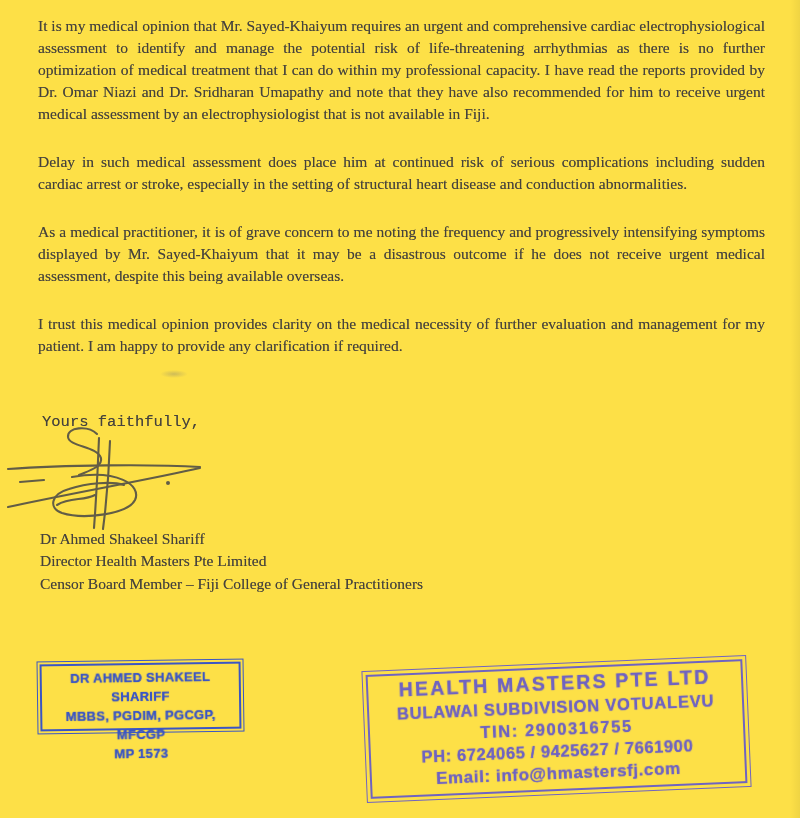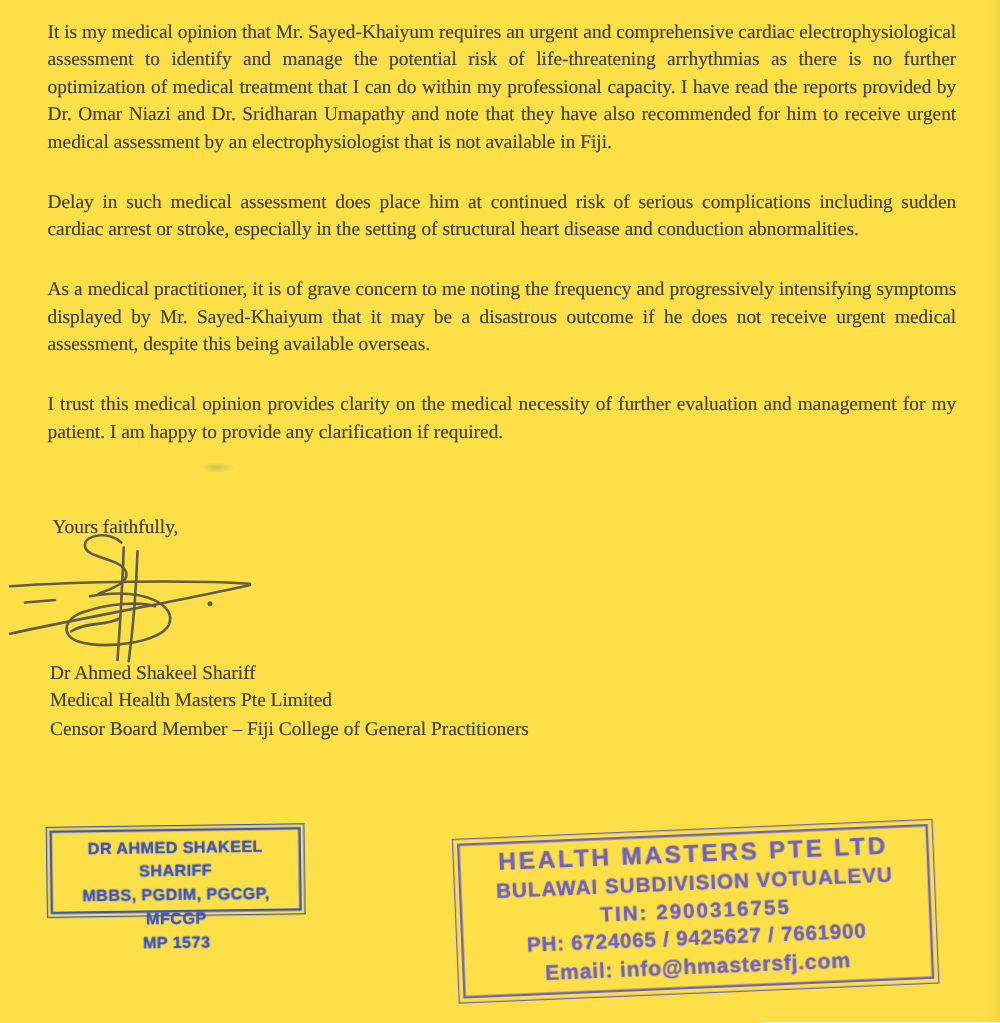--- a/index.html
+++ b/index.html
@@ -38,20 +38,21 @@
     margin: 0 0 26px 0;
     text-align: justify;
   }
   .closing {
     position: absolute;
     left: 42px;
     top: 413px;
     color: var(--text-ink, #45423d);
     font-size: 15.5px;
     text-shadow: 0 0 0.5px rgba(69,66,61,0.55);
+    font-family: Liberation Mono, monospace;
   }
   .signature {
     position: absolute;
     left: 2px;
     top: 421px;
     width: 220px;
     height: 118px;
   }
   .smudge {
     position: absolute;
@@ -145,21 +146,21 @@
       <path d="M97,17 C96,45 94,80 92,107"></path>
       <path d="M108,20 C107,50 104,85 101,108"></path>
       <path d="M70,56 C115,48 140,64 133,79 C126,93 82,99 60,92 C46,87 49,73 67,68 C85,62 110,60 122,64"></path>
       <path d="M55,84 C68,76 82,80 93,74"></path>
       <circle cx="166" cy="62" r="2" fill="#4d4b46" stroke="none"></circle>
     </g>
   </svg>
 
   <div class="signatory">
     <div>Dr Ahmed Shakeel Shariff</div>
-    <div>Medical Health Masters Pte Limited</div>
+    <div>Director Health Masters Pte Limited</div>
     <div>Censor Board Member – Fiji College of General Practitioners</div>
   </div>
 
   <div class="stamp doctor-stamp" style="color: rgb(58, 85, 196);">
     <div class="stamp-outer">
       <div class="stamp-inner">
         <div class="stamp-line">DR AHMED SHAKEEL SHARIFF</div>
         <div class="stamp-line">MBBS, PGDIM, PGCGP, MFCGP</div>
         <div class="stamp-line">MP 1573</div>
       </div>

